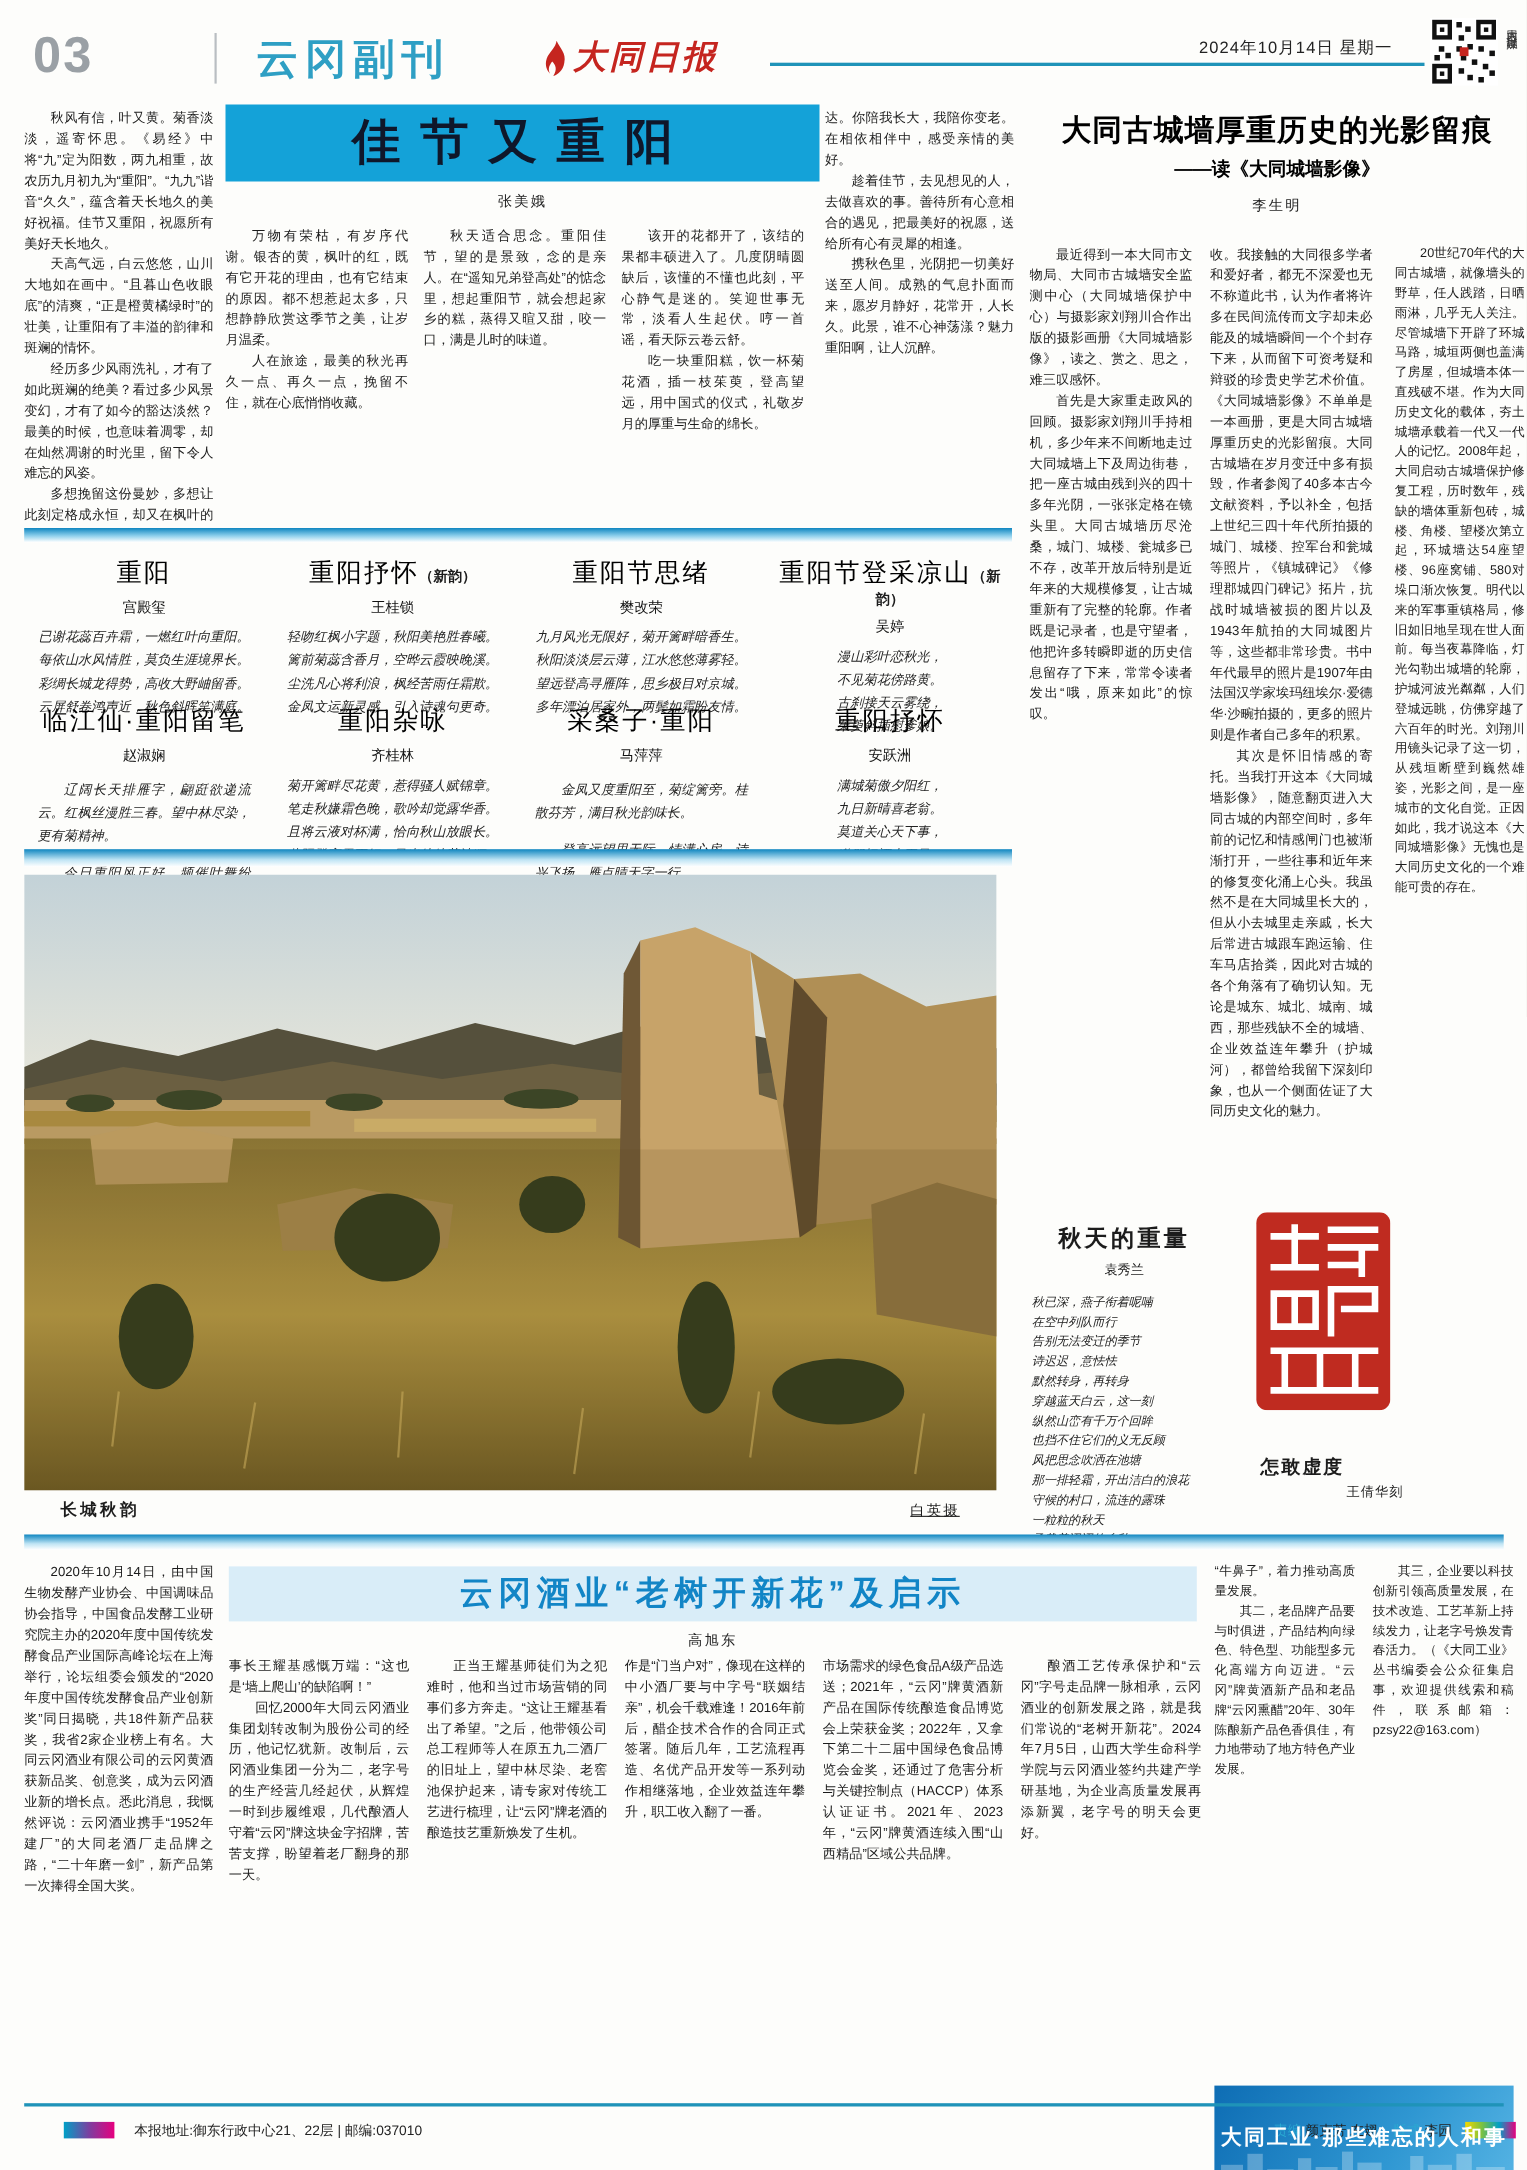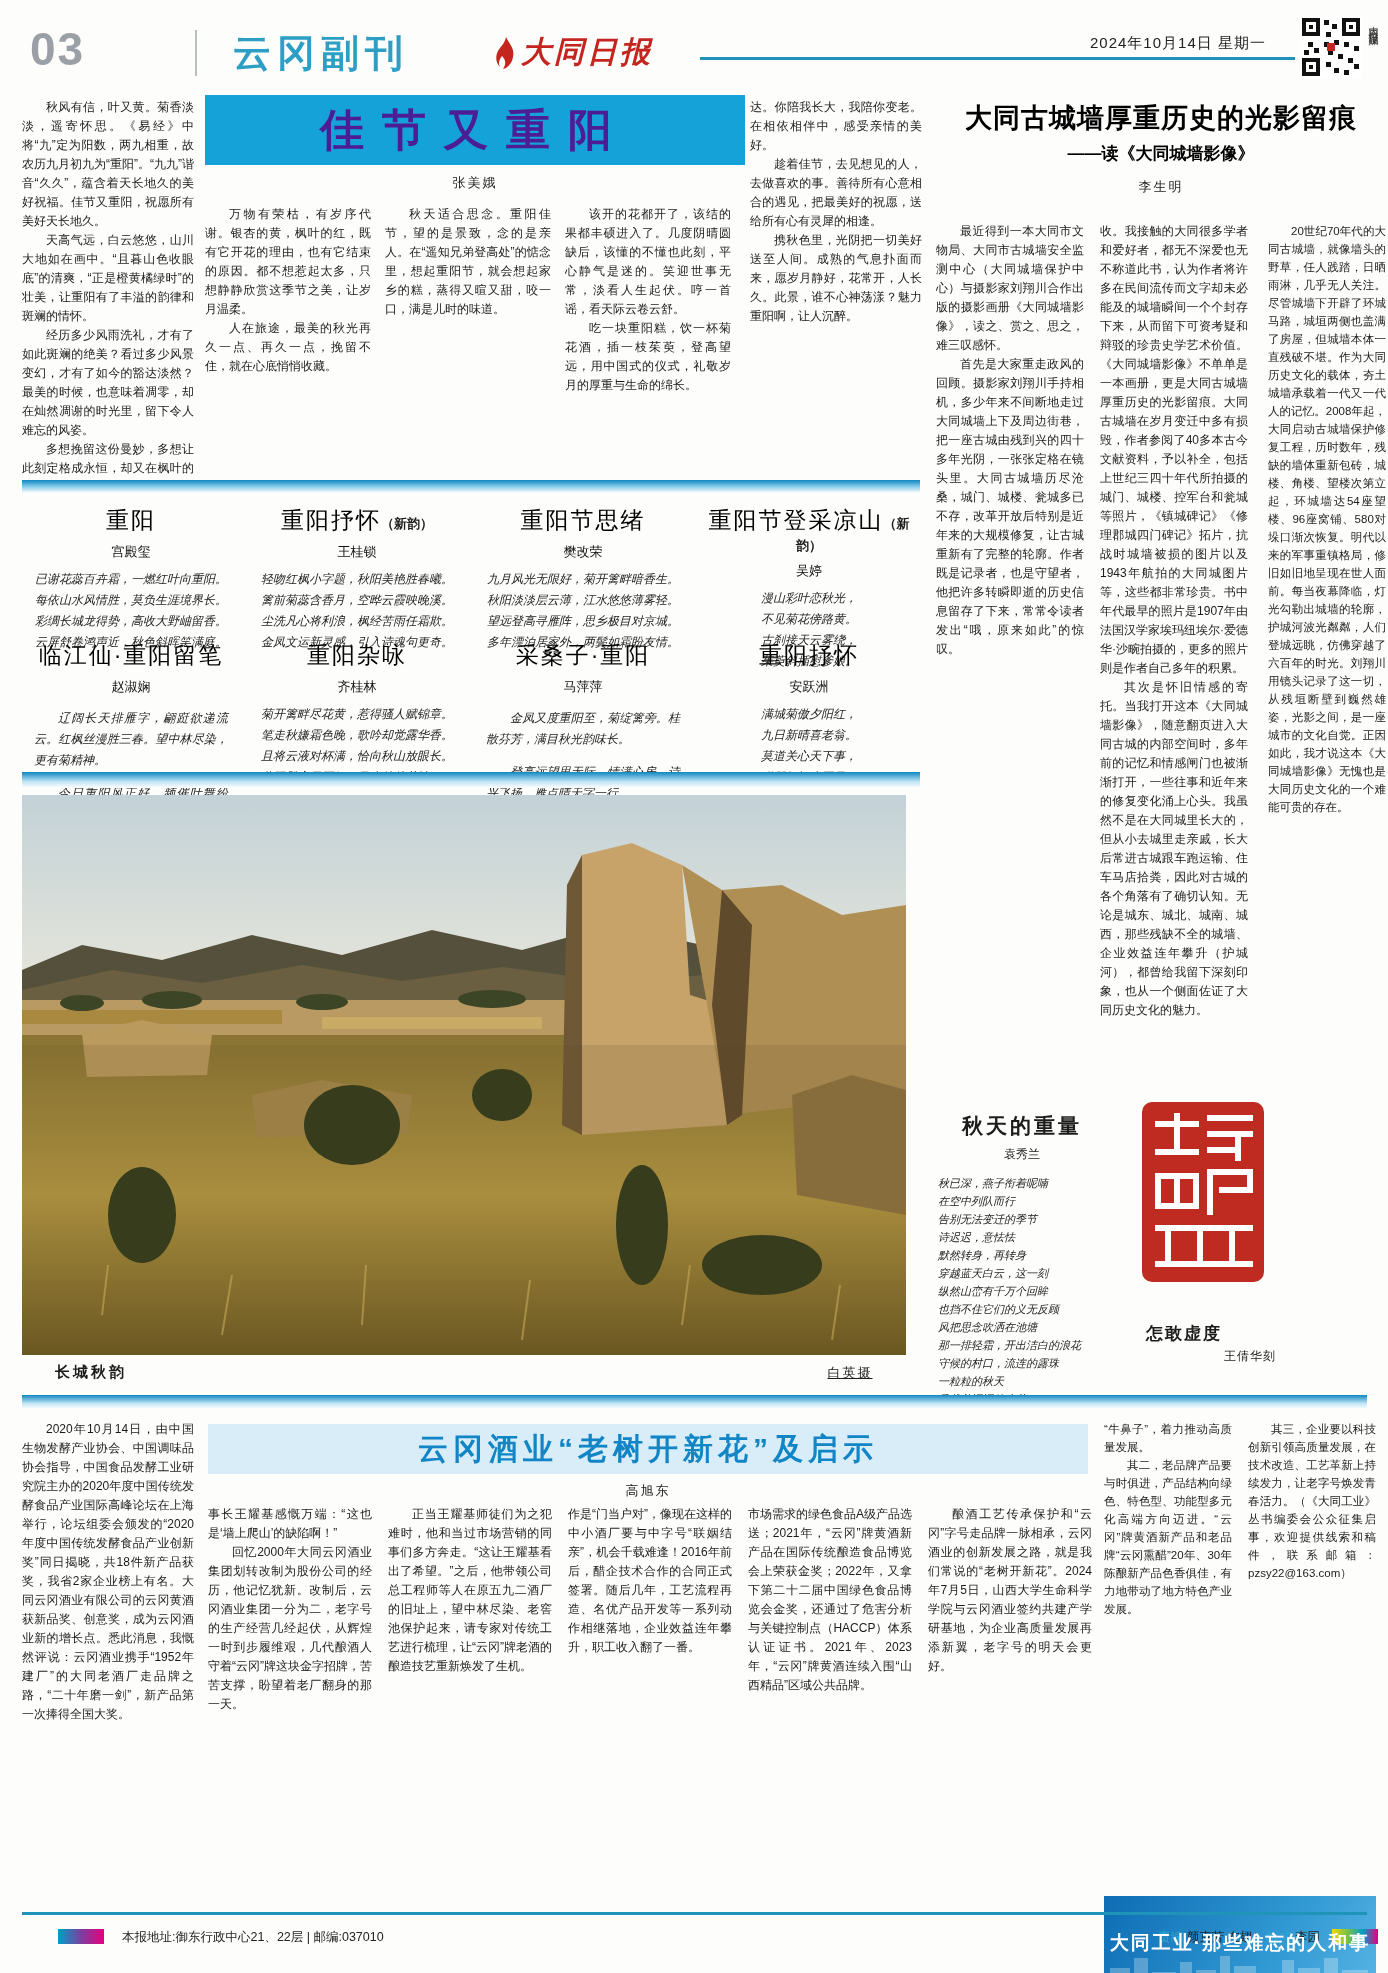--- a/index.html
+++ b/index.html
@@ -10,21 +10,21 @@
   
   .pagenum{font-size:46px;font-weight:bold;color:#9aa0a5;letter-spacing:2px;}
   .hdr-div{width:2px;height:46px;background:#b9bec2;}
   .section-name{font-size:38px;font-weight:bold;color:#2e9fc4;letter-spacing:6px;}
   .paper-logo{font-family:"DejaVu Serif",serif;font-style:italic;font-weight:bold;
               font-size:30px;color:#c5251f;letter-spacing:3px;}
   .teal-rule{height:3px;background:#1f93b8;}
   .date-line{font-size:15px;color:#222;letter-spacing:1px;}
   .qr-label{writing-mode:vertical-rl;font-size:10px;color:#333;letter-spacing:2px;}
   
-  .a1-banner{background:#14a2d8;color:#4c1d95;font-size:44px;font-weight:bold;
+  .a1-banner{background:#14a2d8;color:#0f172a;font-size:44px;font-weight:bold;
              letter-spacing:18px;text-align:center;line-height:70px;}
   .byline{font-size:13px;color:#222;text-align:center;letter-spacing:2px;}
   .col{text-align:justify;font-size:12px;line-height:19px;overflow:hidden;color:#1b1b1b;}
   .col p{margin:0;text-indent:2em;}
   .col.narrow{font-size:11.5px;line-height:18px;}
   
   .a2-title{font-size:27px;font-weight:bold;text-align:center;letter-spacing:1px;color:#000;}
   .a2-sub{font-size:17px;font-weight:bold;text-align:center;color:#000;}
   
   .bar{background:linear-gradient(to bottom,#0f86c0,#8fd0ec 55%,#ffffff);}

